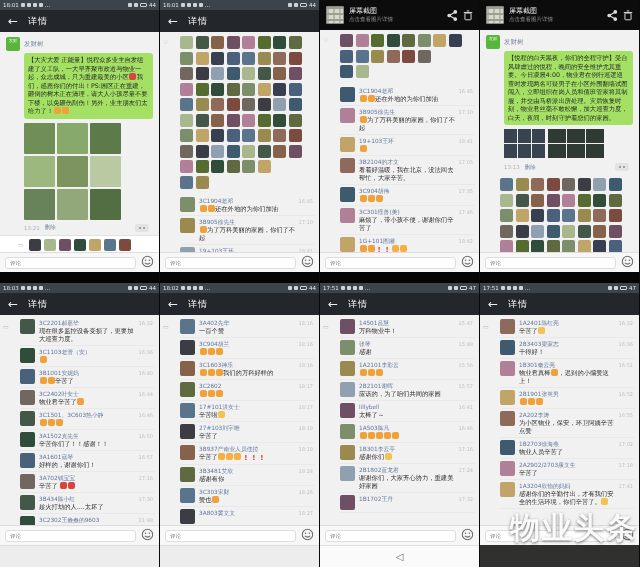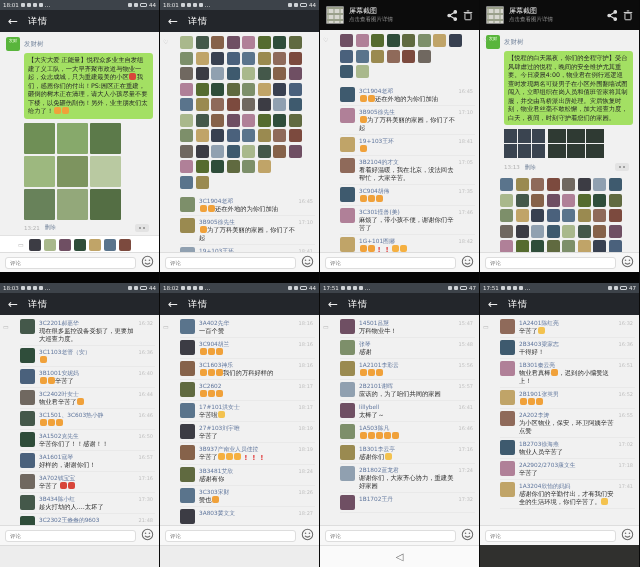--- a/index.html
+++ b/index.html
@@ -988,13 +988,14 @@
         <input placeholder="评论" style="">
         <span><svg width="13" height="13" viewBox="0 0 20 20">
             <circle cx="10" cy="10" r="8" fill="none" stroke="#6a6a6a" stroke-width="1.6"></circle>
             <circle cx="7" cy="8" r="1.2" fill="#6a6a6a"></circle>
             <circle cx="13" cy="8" r="1.2" fill="#6a6a6a"></circle>
             <path d="M6 12 q4 4 8 0" fill="none" stroke="#6a6a6a" stroke-width="1.6"></path>
           </svg></span>
       </div>
       <div class="strip dark"></div>
     </section>
+    <div id="wm">物业头条</div>
   </main>
 
 </body></html>

